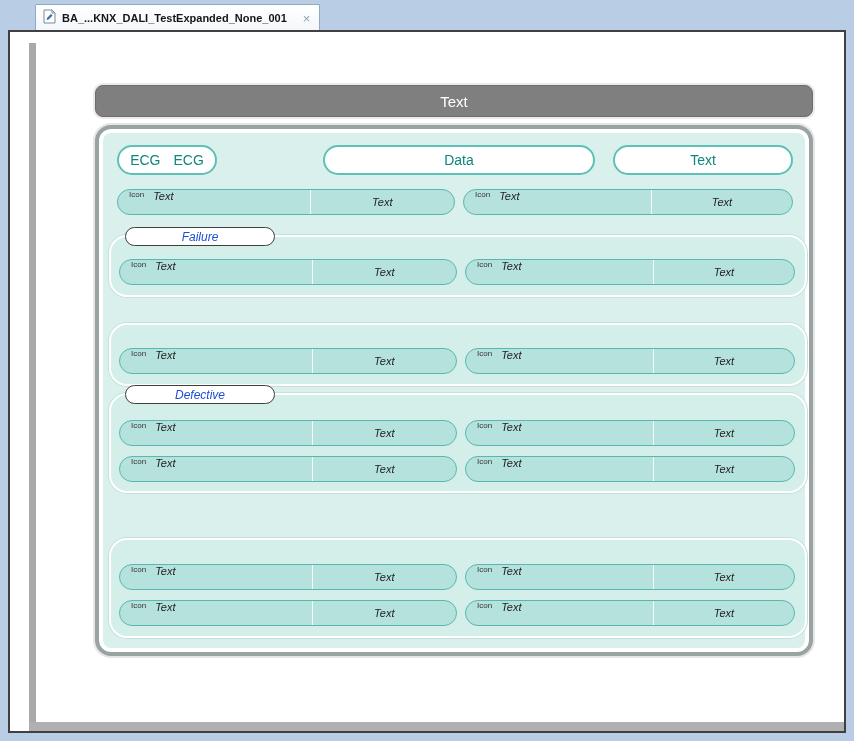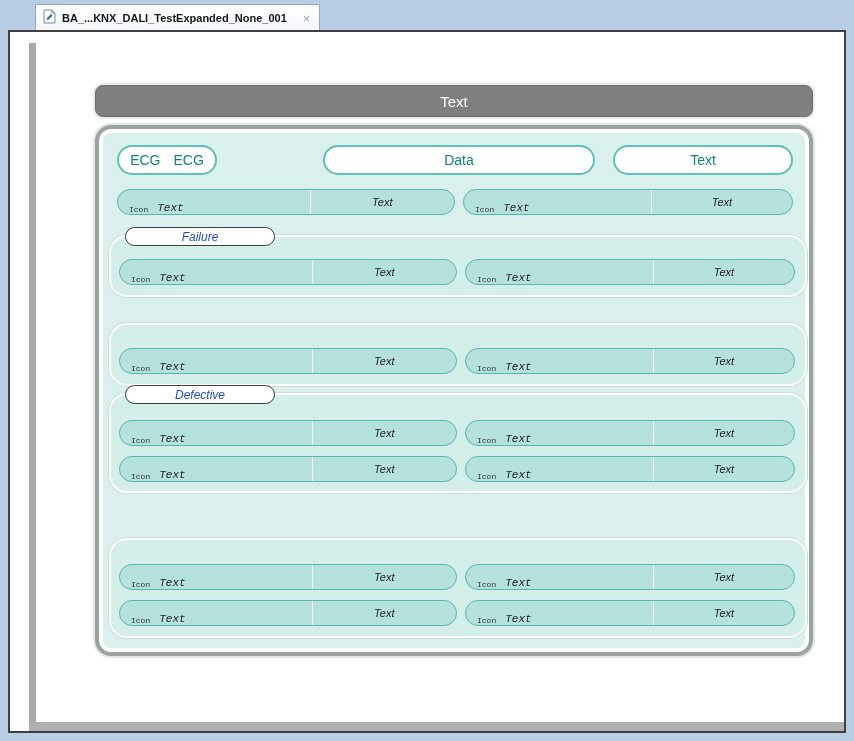--- a/index.html
+++ b/index.html
@@ -54,21 +54,21 @@
   .wpill.ecg  { left: 18px;  width: 100px; gap: 13px; }
   .wpill.data { left: 224px; width: 272px; }
   .wpill.time { left: 514px; width: 180px; }
 
   
   .pill {
     position: absolute; height: 26px;
     background: #b6e2dd; border: 1px solid #57b8af; border-radius: 14px;
     display: flex; align-items: center; overflow: hidden;
   }
-  .p-left  { flex: 0 0 57%; display: flex; align-items: flex-end; height: 100%; font-family: Liberation Mono, monospace; }
+  .p-left  { flex: 0 0 57%; display: flex; align-items: flex-start; height: 100%; }
   .p-icon  { font-size: 8px; margin-left: 11px; color: #333333; }
   .p-text  { font-size: 11px; font-style: italic; margin-left: 9px; color: #1d1d1d; }
   .p-right {
     flex: 1; height: 100%; display: flex; align-items: center; justify-content: center;
     border-left: 1px solid rgba(255,255,255,0.9);
     font-size: 11px; font-style: italic; color: #1d1d1d;
   }
 
   .row0l { left: 18px;  top: 60px; width: 338px; }
   .row0r { left: 364px; top: 60px; width: 330px; }

